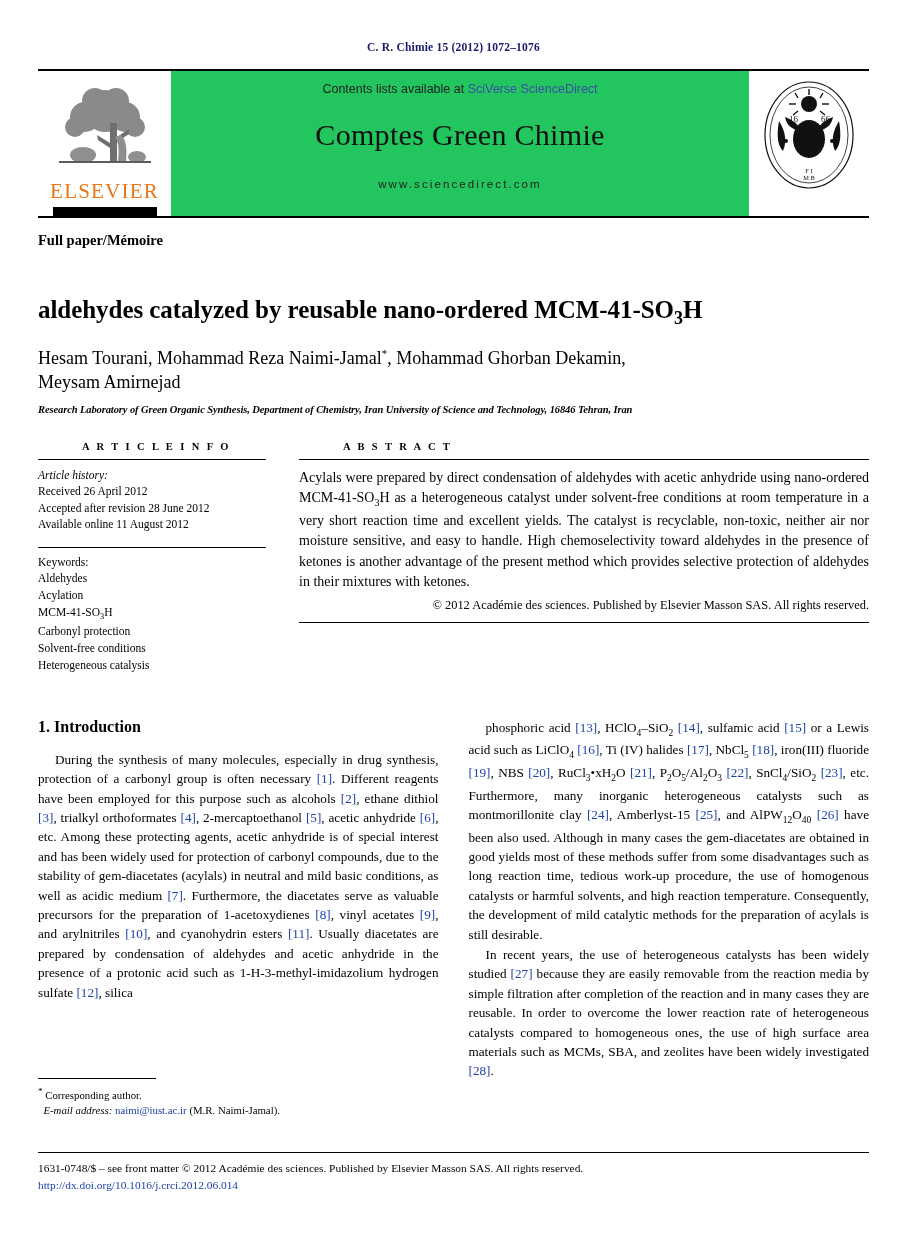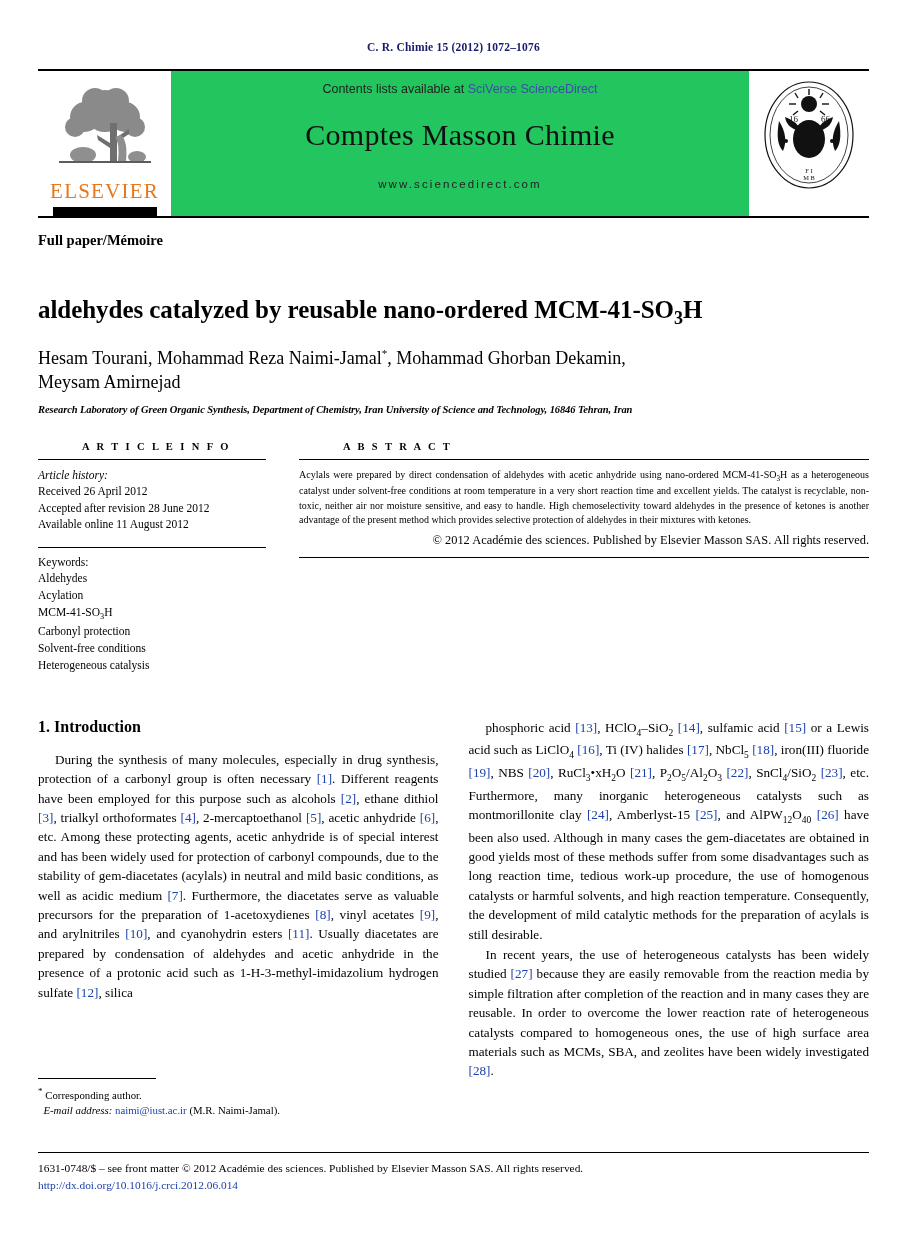--- a/index.html
+++ b/index.html
@@ -152,21 +152,21 @@
     font-weight: bold;
     letter-spacing: 2.4px;
     padding-bottom: 7px;
     margin-left: 44px;
   }
   .hr-thin { border-top: 1px solid #000; }
   .info-block { font-size: 11.5px; line-height: 1.44; padding-top: 7px; }
   .info-block .it { font-style: italic; }
   .keywords-block { font-size: 11.5px; line-height: 1.46; padding-top: 6px; }
   .abstract-body {
-    font-size: 10px;
+    font-size: 14px;
     line-height: 1.47;
     text-align: justify;
     padding-top: 8px;
   }
   .copyright-line {
     font-size: 12.4px;
     text-align: right;
     margin-top: 5px;
   }
   .rule-below-abstract {
@@ -267,21 +267,21 @@
         <rect x="6" y="76" width="92" height="2" fill="#5c5c5c"></rect>
       </svg>
       <div class="elsevier-word">ELSEVIER</div>
       <div class="elsevier-bar"></div>
     </div>
 
     <div class="masthead-center">
       <div class="contents-line">
         <span>Contents lists available at </span><span class="sd-link">SciVerse ScienceDirect</span>
       </div>
-      <div class="journal-title">Comptes Masson Chimie</div>
+      <div class="journal-title">Comptes Green Chimie</div>
       <div class="sd-url">www.sciencedirect.com</div>
     </div>
 
     <div class="masthead-right">
       <svg class="seal" width="100" height="118" viewBox="0 0 100 118">
         <ellipse cx="50" cy="58" rx="44" ry="53" fill="#ffffff" stroke="#111" stroke-width="1.2"></ellipse>
         <ellipse cx="50" cy="58" rx="39" ry="48" fill="none" stroke="#111" stroke-width="0.8"></ellipse>
         <g fill="#111">
           <circle cx="50" cy="27" r="8"></circle>
           <g stroke="#111" stroke-width="1.4">

